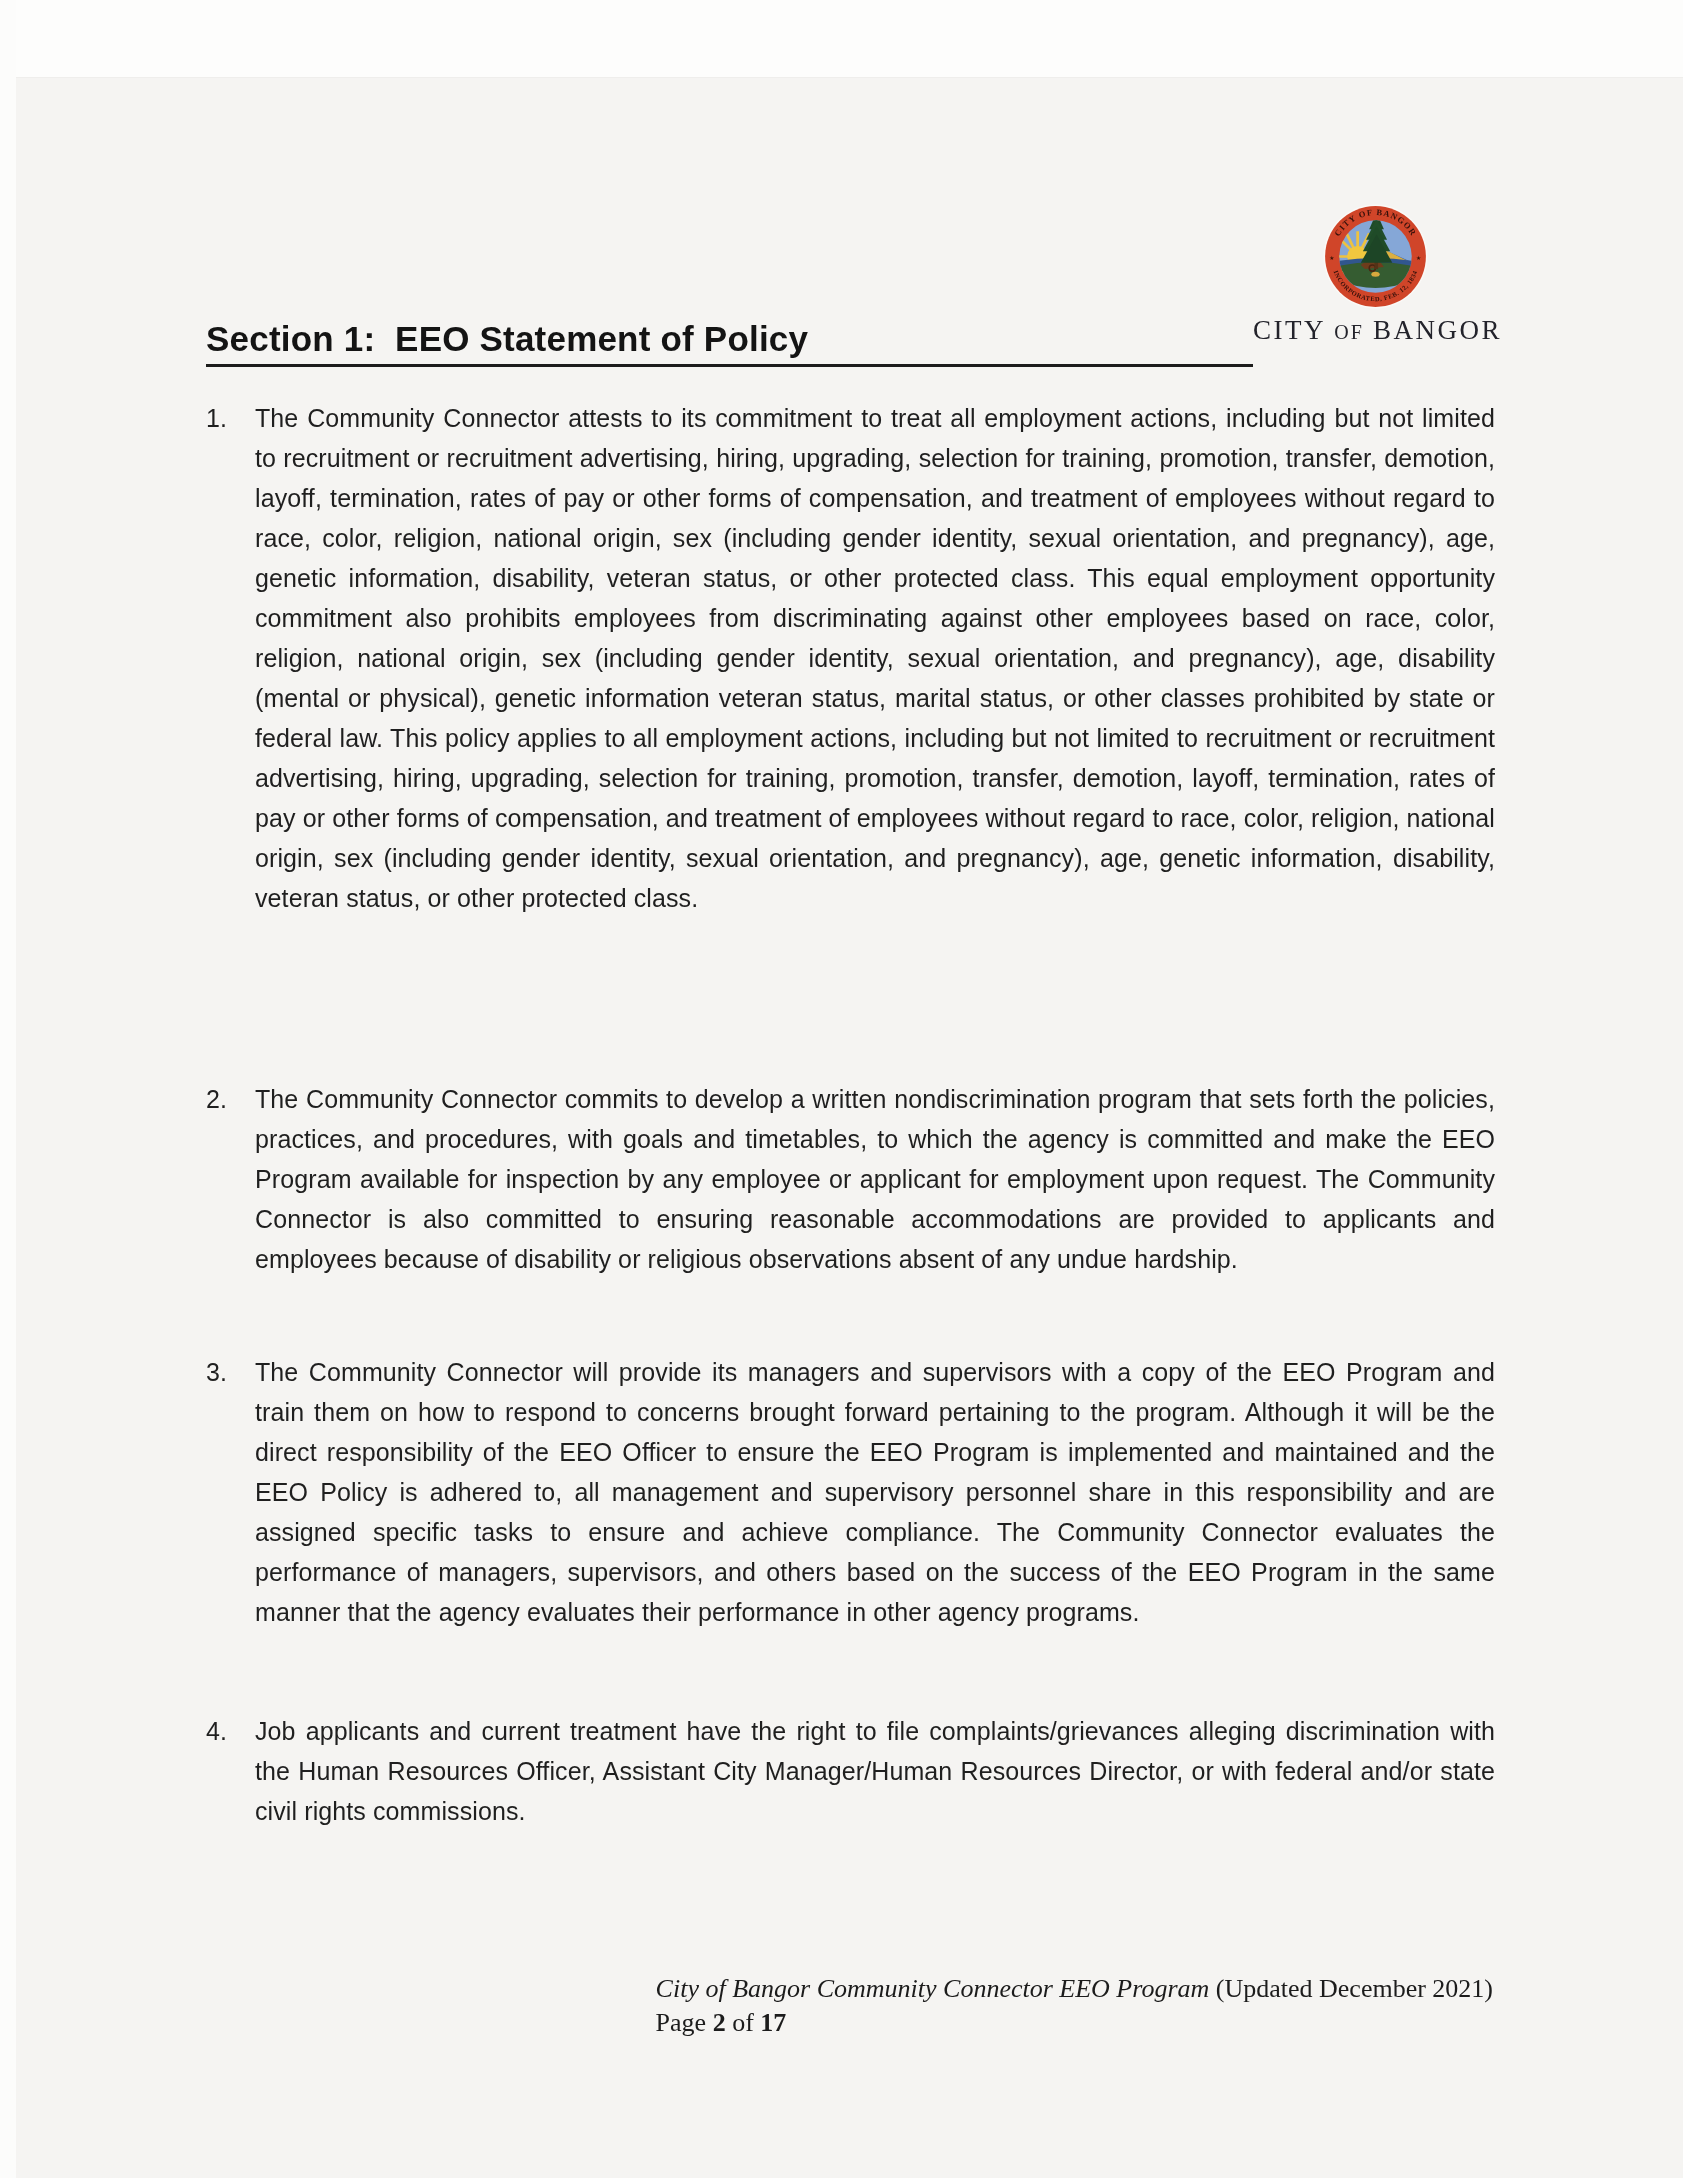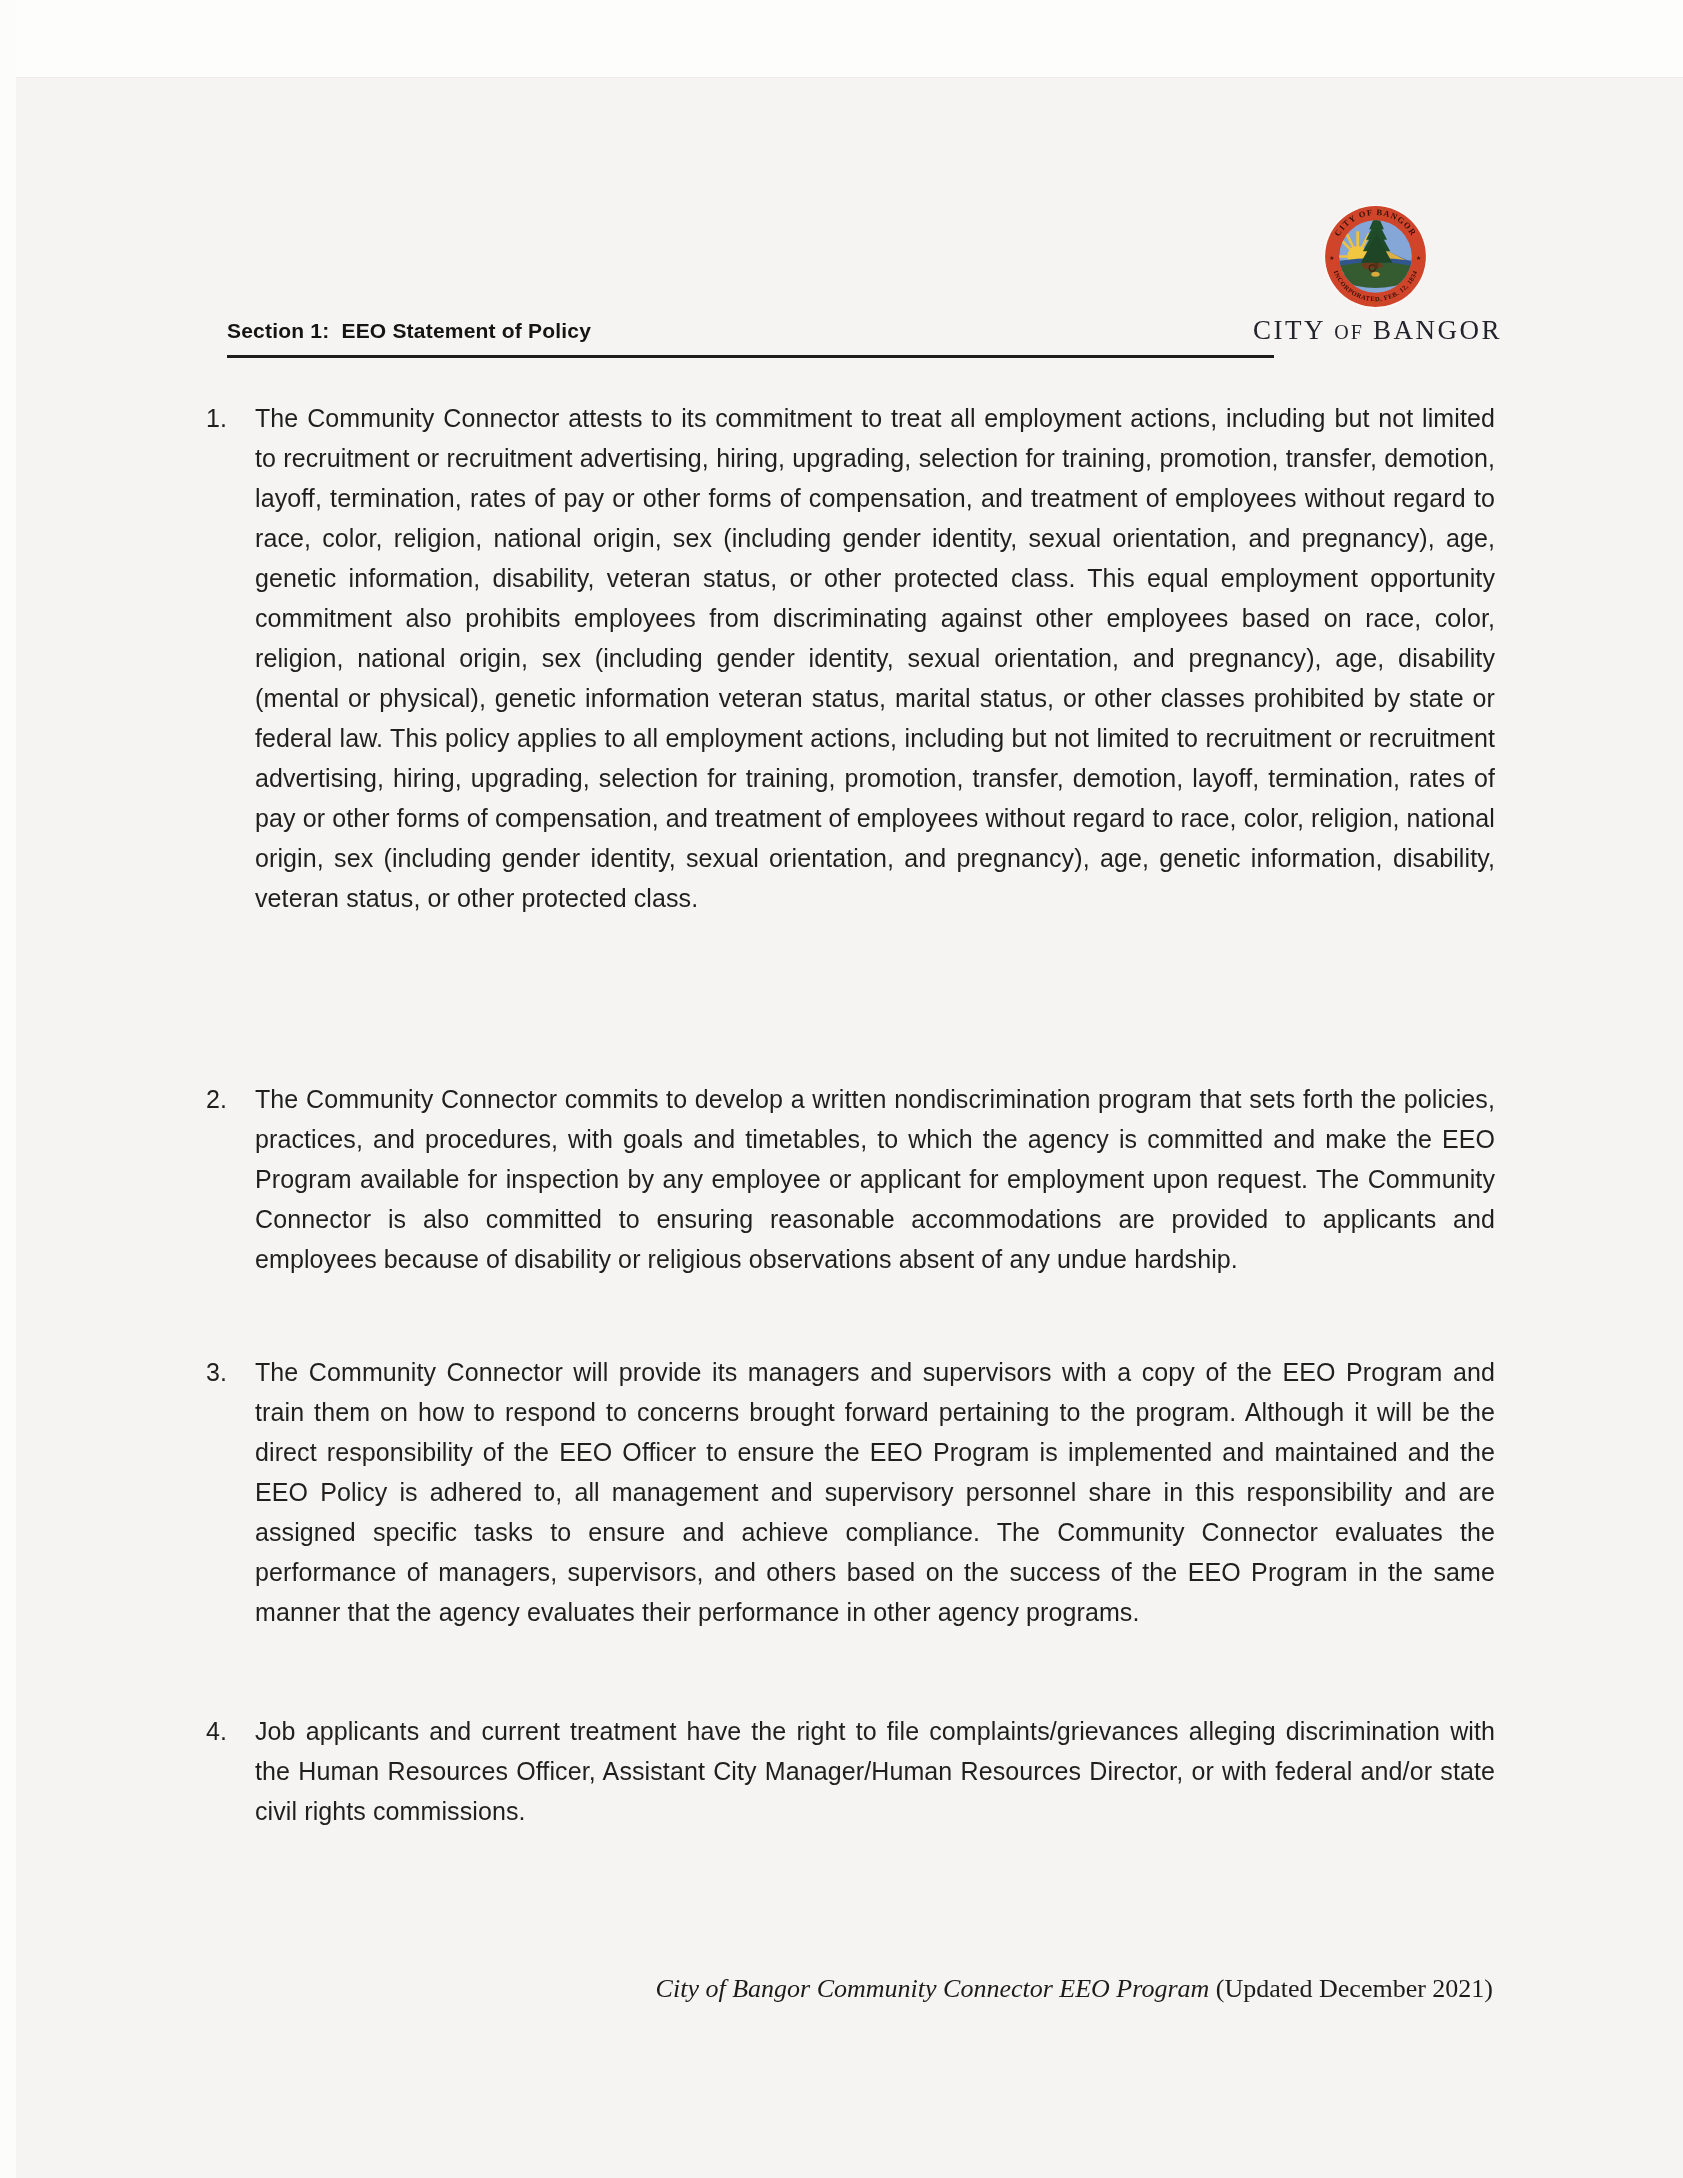--- a/index.html
+++ b/index.html
@@ -26,23 +26,23 @@
   }
   .org-name{
     position:absolute;left:1253px;top:315px;
     font-family:"Liberation Serif", serif;
     font-size:27px;letter-spacing:2.5px;color:#23232b;
     white-space:nowrap;
   }
   .org-name .org-of{font-size:20px;letter-spacing:2px;}
   .section-title{
     position:absolute;left:206px;top:319px;width:1047px;
-    border-bottom:3px solid #1c1c1c;padding-bottom:12px;
-    font-size:21px;font-weight:700;color:#141414;
-    white-space:pre-wrap;letter-spacing:0.2px;margin-left:21px;
+    border-bottom:3px solid #1c1c1c;padding-bottom:5px;
+    font-size:35px;font-weight:700;color:#141414;
+    white-space:pre-wrap;letter-spacing:0.2px;
   }
   
   .item{
     position:absolute;left:206px;width:1289px;display:flex;
     color:#1f1f1f;
   }
   .item .num{
     flex:none;width:49px;
     font-size:25px;line-height:40px;
   }
@@ -152,16 +152,19 @@
 
   <div class="item item-4">
     <span class="num">4.</span>
     <span class="txt">Job applicants and current treatment have the right to file complaints/grievances alleging discrimination with the Human Resources Officer, Assistant City Manager/Human Resources Director, or with federal and/or state civil rights commissions.</span>
   </div>
 
   <div class="footer">
     <div>
       <span class="it">City of Bangor Community Connector EEO Program</span><span> (Updated December 2021)</span>
     </div>
+    <div>
+      <span>Page </span><span class="bold">2</span><span> of </span><span class="bold">17</span>
+    </div>
   </div>
 
 </div>
 
 
 </body></html>

